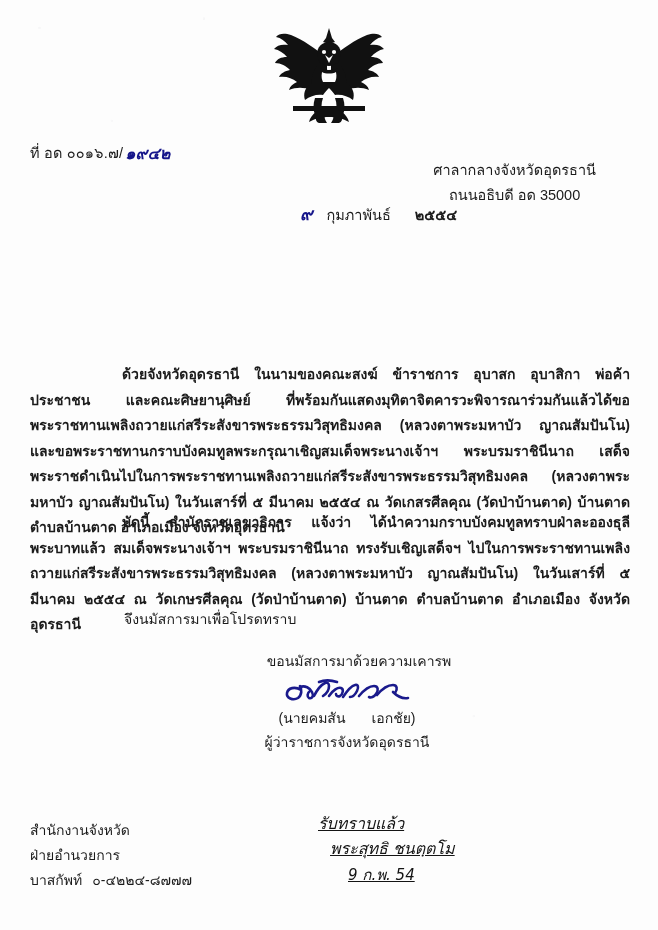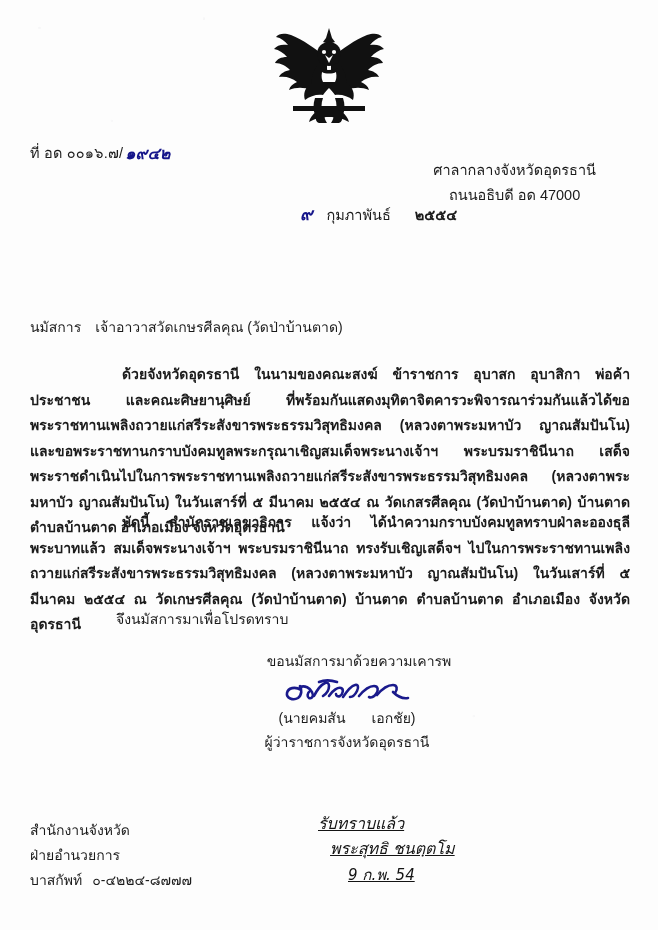--- a/index.html
+++ b/index.html
@@ -130,21 +130,21 @@
   }
   .para .indent {
     display: inline-block;
     width: 92px;
   }
   #para1 { top: 362px; }
   #para2 { top: 510px; }
 
   .closing-line {
     position: absolute;
-    left: 116px;
+    left: 124px;
     top: 608px;
     font-size: 14px;
   }
 
   .respect {
     position: absolute;
     left: 0; right: 0;
     top: 650px;
     text-align: center;
     font-size: 14px;
@@ -248,31 +248,28 @@
       </g>
     </svg>
   </div>
 
   <div class="doc-no thai">
     <span>ที่ อด ๐๐๑๖.๗/</span><span class="hand">๑๙๔๒</span>
   </div>
 
   <div class="addr thai">
     <div>ศาลากลางจังหวัดอุดรธานี</div>
-    <div>ถนนอธิบดี อด 47000</div>
+    <div>ถนนอธิบดี อด 35000</div>
   </div>
 
   <div class="datestamp thai">
     <span class="hand">๙</span><span>กุมภาพันธ์</span><span class="year">๒๕๕๔</span>
   </div>
 
 
-  <div class="salutation thai">
-    <span class="lbl">นมัสการ</span><span>เจ้าอาวาสวัดเกษรศีลคุณ (วัดป่าบ้านตาด)</span>
-  </div>
 
   <div class="para thai" id="para1">
     <span class="indent"></span><span>ด้วยจังหวัดอุดรธานี ในนามของคณะสงฆ์ ข้าราชการ อุบาสก อุบาสิกา พ่อค้า ประชาชน และคณะศิษยานุศิษย์ ที่พร้อมกันแสดงมุทิตาจิตคารวะพิจารณาร่วมกันแล้วได้ขอพระราชทานเพลิงถวายแก่สรีระสังขารพระธรรมวิสุทธิมงคล (หลวงตาพระมหาบัว ญาณสัมปันโน) และขอพระราชทานกราบบังคมทูลพระกรุณาเชิญสมเด็จพระนางเจ้าฯ พระบรมราชินีนาถ เสด็จพระราชดำเนินไปในการพระราชทานเพลิงถวายแก่สรีระสังขารพระธรรมวิสุทธิมงคล (หลวงตาพระมหาบัว ญาณสัมปันโน) ในวันเสาร์ที่ ๕ มีนาคม ๒๕๕๔ ณ วัดเกสรศีลคุณ (วัดป่าบ้านตาด) บ้านตาด ตำบลบ้านตาด อำเภอเมือง จังหวัดอุดรธานี</span>
   </div>
 
   <div class="para thai" id="para2">
     <span class="indent"></span><span>บัดนี้ สำนักราชเลขาธิการ แจ้งว่า ได้นำความกราบบังคมทูลทราบฝ่าละอองธุลีพระบาทแล้ว สมเด็จพระนางเจ้าฯ พระบรมราชินีนาถ ทรงรับเชิญเสด็จฯ ไปในการพระราชทานเพลิงถวายแก่สรีระสังขารพระธรรมวิสุทธิมงคล (หลวงตาพระมหาบัว ญาณสัมปันโน) ในวันเสาร์ที่ ๕ มีนาคม ๒๕๕๔ ณ วัดเกษรศีลคุณ (วัดป่าบ้านตาด) บ้านตาด ตำบลบ้านตาด อำเภอเมือง จังหวัดอุดรธานี</span>
   </div>
 
   <div class="closing-line thai">จึงนมัสการมาเพื่อโปรดทราบ</div>

